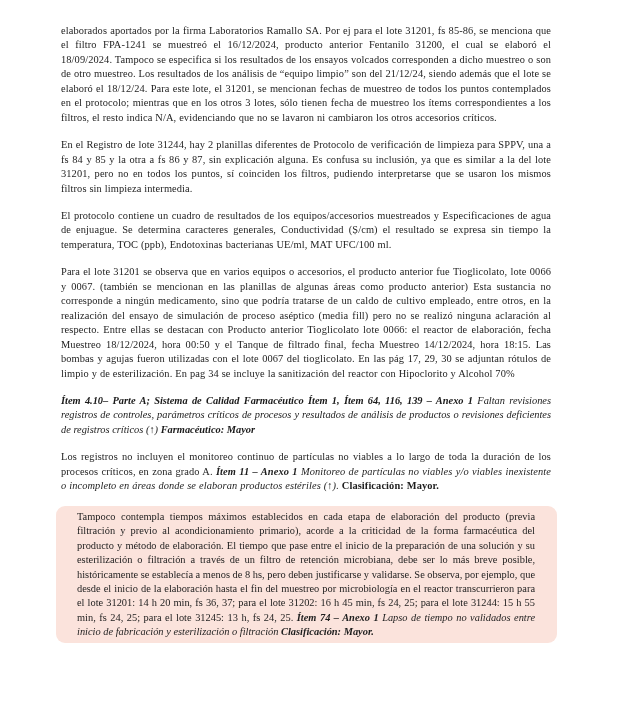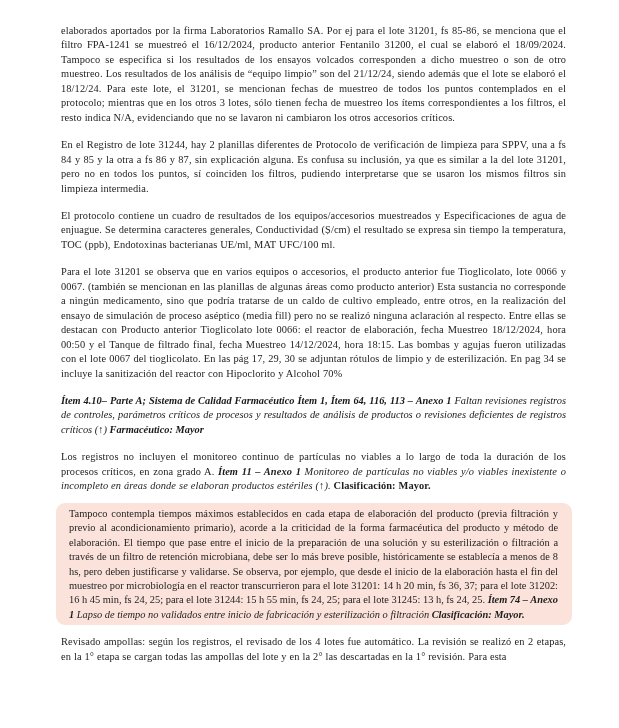--- a/index.html
+++ b/index.html
@@ -12,21 +12,21 @@
     height: 728px;
     overflow: hidden;
     font-family: "Liberation Serif", "DejaVu Serif", serif;
     color: #1a1a1a;
   }
   #page {
     position: relative;
     width: 619px;
     height: 728px;
     box-sizing: border-box;
-    padding: 24px 53px 0 61px;
+    padding: 24px 68px 0 61px;
     background: #ffffff;
   }
   p.para {
     margin: 0 0 13px 0;
     font-size: 10.4px;
     line-height: 14.45px;
     text-align: justify;
     text-justify: inter-word;
     letter-spacing: 0.01em;
     word-spacing: 0.02em;
@@ -54,46 +54,45 @@
     top: -4px;
     bottom: -3px;
     background: #fbe3dc;
     border-radius: 9px;
     z-index: 0;
   }
   .highlight-wrap > p,
   .highlight-wrap > div.htext {
     position: relative;
     z-index: 1;
-    margin: 8px;
+    margin: 16px;
     font-size: 10.4px;
     line-height: 14.45px;
     text-align: justify;
     color: #1d1d1d;
   }
 </style>
 </head>
 <body>
 
 <div id="page">
 
   <p class="para">elaborados aportados por la firma Laboratorios Ramallo SA. Por ej para el lote 31201, fs 85-86, se menciona que el filtro FPA-1241 se muestreó el 16/12/2024, producto anterior Fentanilo 31200, el cual se elaboró el 18/09/2024. Tampoco se especifica si los resultados de los ensayos volcados corresponden a dicho muestreo o son de otro muestreo. Los resultados de los análisis de “equipo limpio” son del 21/12/24, siendo además que el lote se elaboró el 18/12/24. Para este lote, el 31201, se mencionan fechas de muestreo de todos los puntos contemplados en el protocolo; mientras que en los otros 3 lotes, sólo tienen fecha de muestreo los ítems correspondientes a los filtros, el resto indica N/A, evidenciando que no se lavaron ni cambiaron los otros accesorios críticos.</p>
 
   <p class="para">En el Registro de lote 31244, hay 2 planillas diferentes de Protocolo de verificación de limpieza para SPPV, una a fs 84 y 85 y la otra a fs 86 y 87, sin explicación alguna. Es confusa su inclusión, ya que es similar a la del lote 31201, pero no en todos los puntos, sí coinciden los filtros, pudiendo interpretarse que se usaron los mismos filtros sin limpieza intermedia.</p>
 
   <p class="para">El protocolo contiene un cuadro de resultados de los equipos/accesorios muestreados y Especificaciones de agua de enjuague. Se determina caracteres generales, Conductividad (Ṣ/cm) el resultado se expresa sin tiempo la temperatura, TOC (ppb), Endotoxinas bacterianas UE/ml, MAT UFC/100 ml.</p>
 
   <p class="para">Para el lote 31201 se observa que en varios equipos o accesorios, el producto anterior fue Tioglicolato, lote 0066 y 0067. (también se mencionan en las planillas de algunas áreas como producto anterior) Esta sustancia no corresponde a ningún medicamento, sino que podría tratarse de un caldo de cultivo empleado, entre otros, en la realización del ensayo de simulación de proceso aséptico (media fill) pero no se realizó ninguna aclaración al respecto. Entre ellas se destacan con Producto anterior Tioglicolato lote 0066: el reactor de elaboración, fecha Muestreo 18/12/2024, hora 00:50 y el Tanque de filtrado final, fecha Muestreo 14/12/2024, hora 18:15. Las bombas y agujas fueron utilizadas con el lote 0067 del tioglicolato. En las pág 17, 29, 30 se adjuntan rótulos de limpio y de esterilización. En pag 34 se incluye la sanitización del reactor con Hipoclorito y Alcohol 70%</p>
 
   <div class="heading-block">
-    <span class="bi">Ítem 4.10– Parte A; Sistema de Calidad Farmacéutico Ítem 1, Ítem 64, 116, 113 – Anexo 1</span><span class="it"> Faltan revisiones registros de controles, parámetros críticos de procesos y resultados de análisis de productos o revisiones deficientes de registros críticos (↑) </span><span class="b">Farmacéutico: Mayor</span>
+    <span class="bi">Ítem 4.10– Parte A; Sistema de Calidad Farmacéutico Ítem 1, Ítem 64, 116, 139 – Anexo 1</span><span class="it"> Faltan revisiones registros de controles, parámetros críticos de procesos y resultados de análisis de productos o revisiones deficientes de registros críticos (↑) </span><span class="b">Farmacéutico: Mayor</span>
   </div>
 
   <p class="para"><span>Los registros no incluyen el monitoreo continuo de partículas no viables a lo largo de toda la duración de los procesos críticos, en zona grado A. </span><span class="bi">Ítem 11 – Anexo 1</span><span class="it"> Monitoreo de partículas no viables y/o viables inexistente o incompleto en áreas donde se elaboran productos estériles (↑). </span><span class="b">Clasificación: Mayor.</span></p>
 
   <div class="highlight-wrap">
     <div class="highlight-bg"></div>
     <div class="htext"><span>Tampoco contempla tiempos máximos establecidos en cada etapa de elaboración del producto (previa filtración y previo al acondicionamiento primario), acorde a la criticidad de la forma farmacéutica del producto y método de elaboración. El tiempo que pase entre el inicio de la preparación de una solución y su esterilización o filtración a través de un filtro de retención microbiana, debe ser lo más breve posible, históricamente se establecía a menos de 8 hs, pero deben justificarse y validarse. Se observa, por ejemplo, que desde el inicio de la elaboración hasta el fin del muestreo por microbiología en el reactor transcurrieron para el lote 31201: 14 h 20 min, fs 36, 37; para el lote 31202: 16 h 45 min, fs 24, 25; para el lote 31244: 15 h 55 min, fs 24, 25; para el lote 31245: 13 h, fs 24, 25. </span><span class="bi">Ítem 74 – Anexo 1</span><span class="it"> Lapso de tiempo no validados entre inicio de fabricación y esterilización o filtración </span><span class="bi">Clasificación: Mayor.</span></div>
   </div>
 
-  <p class="para">Revisado ampollas: según los registros, el revisado de los 4 lotes fue automático. La revisión se realizó en 2 etapas, en la 1° etapa se cargan todas las ampollas del lote y en la 2° las descartadas en la 1° revisión. Para esta</p>
 
 </div>
 
 </body></html>

